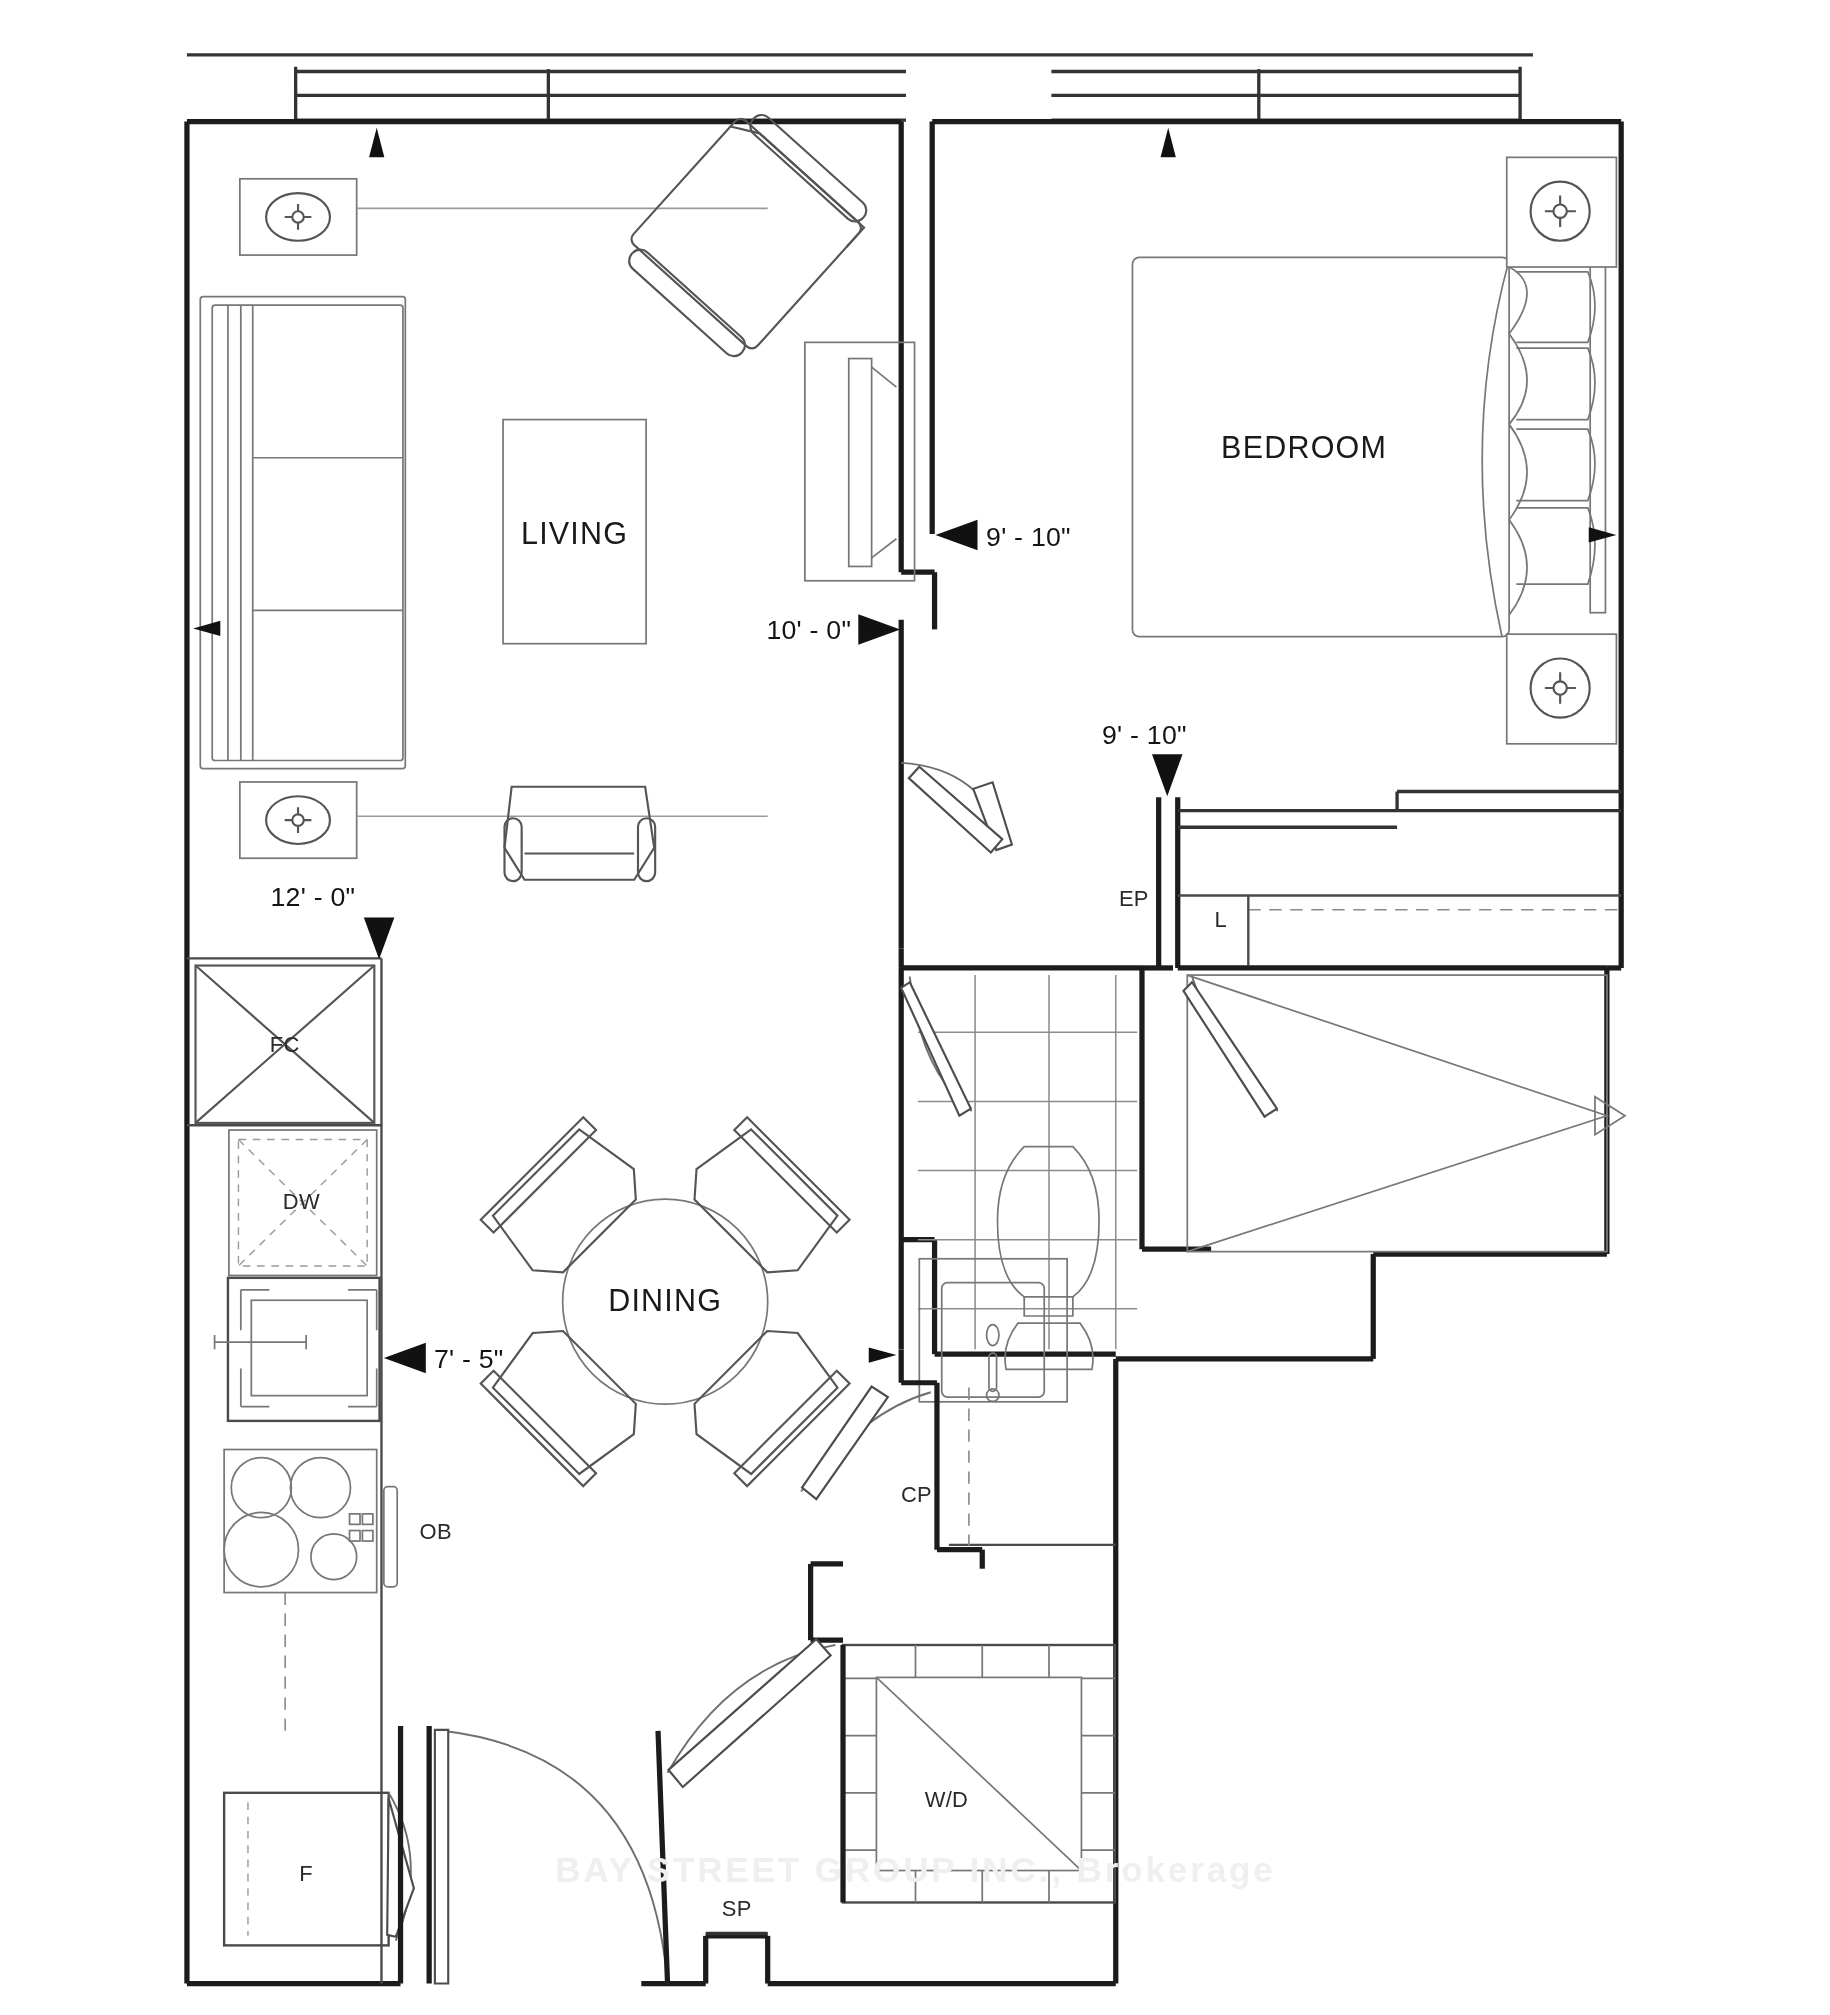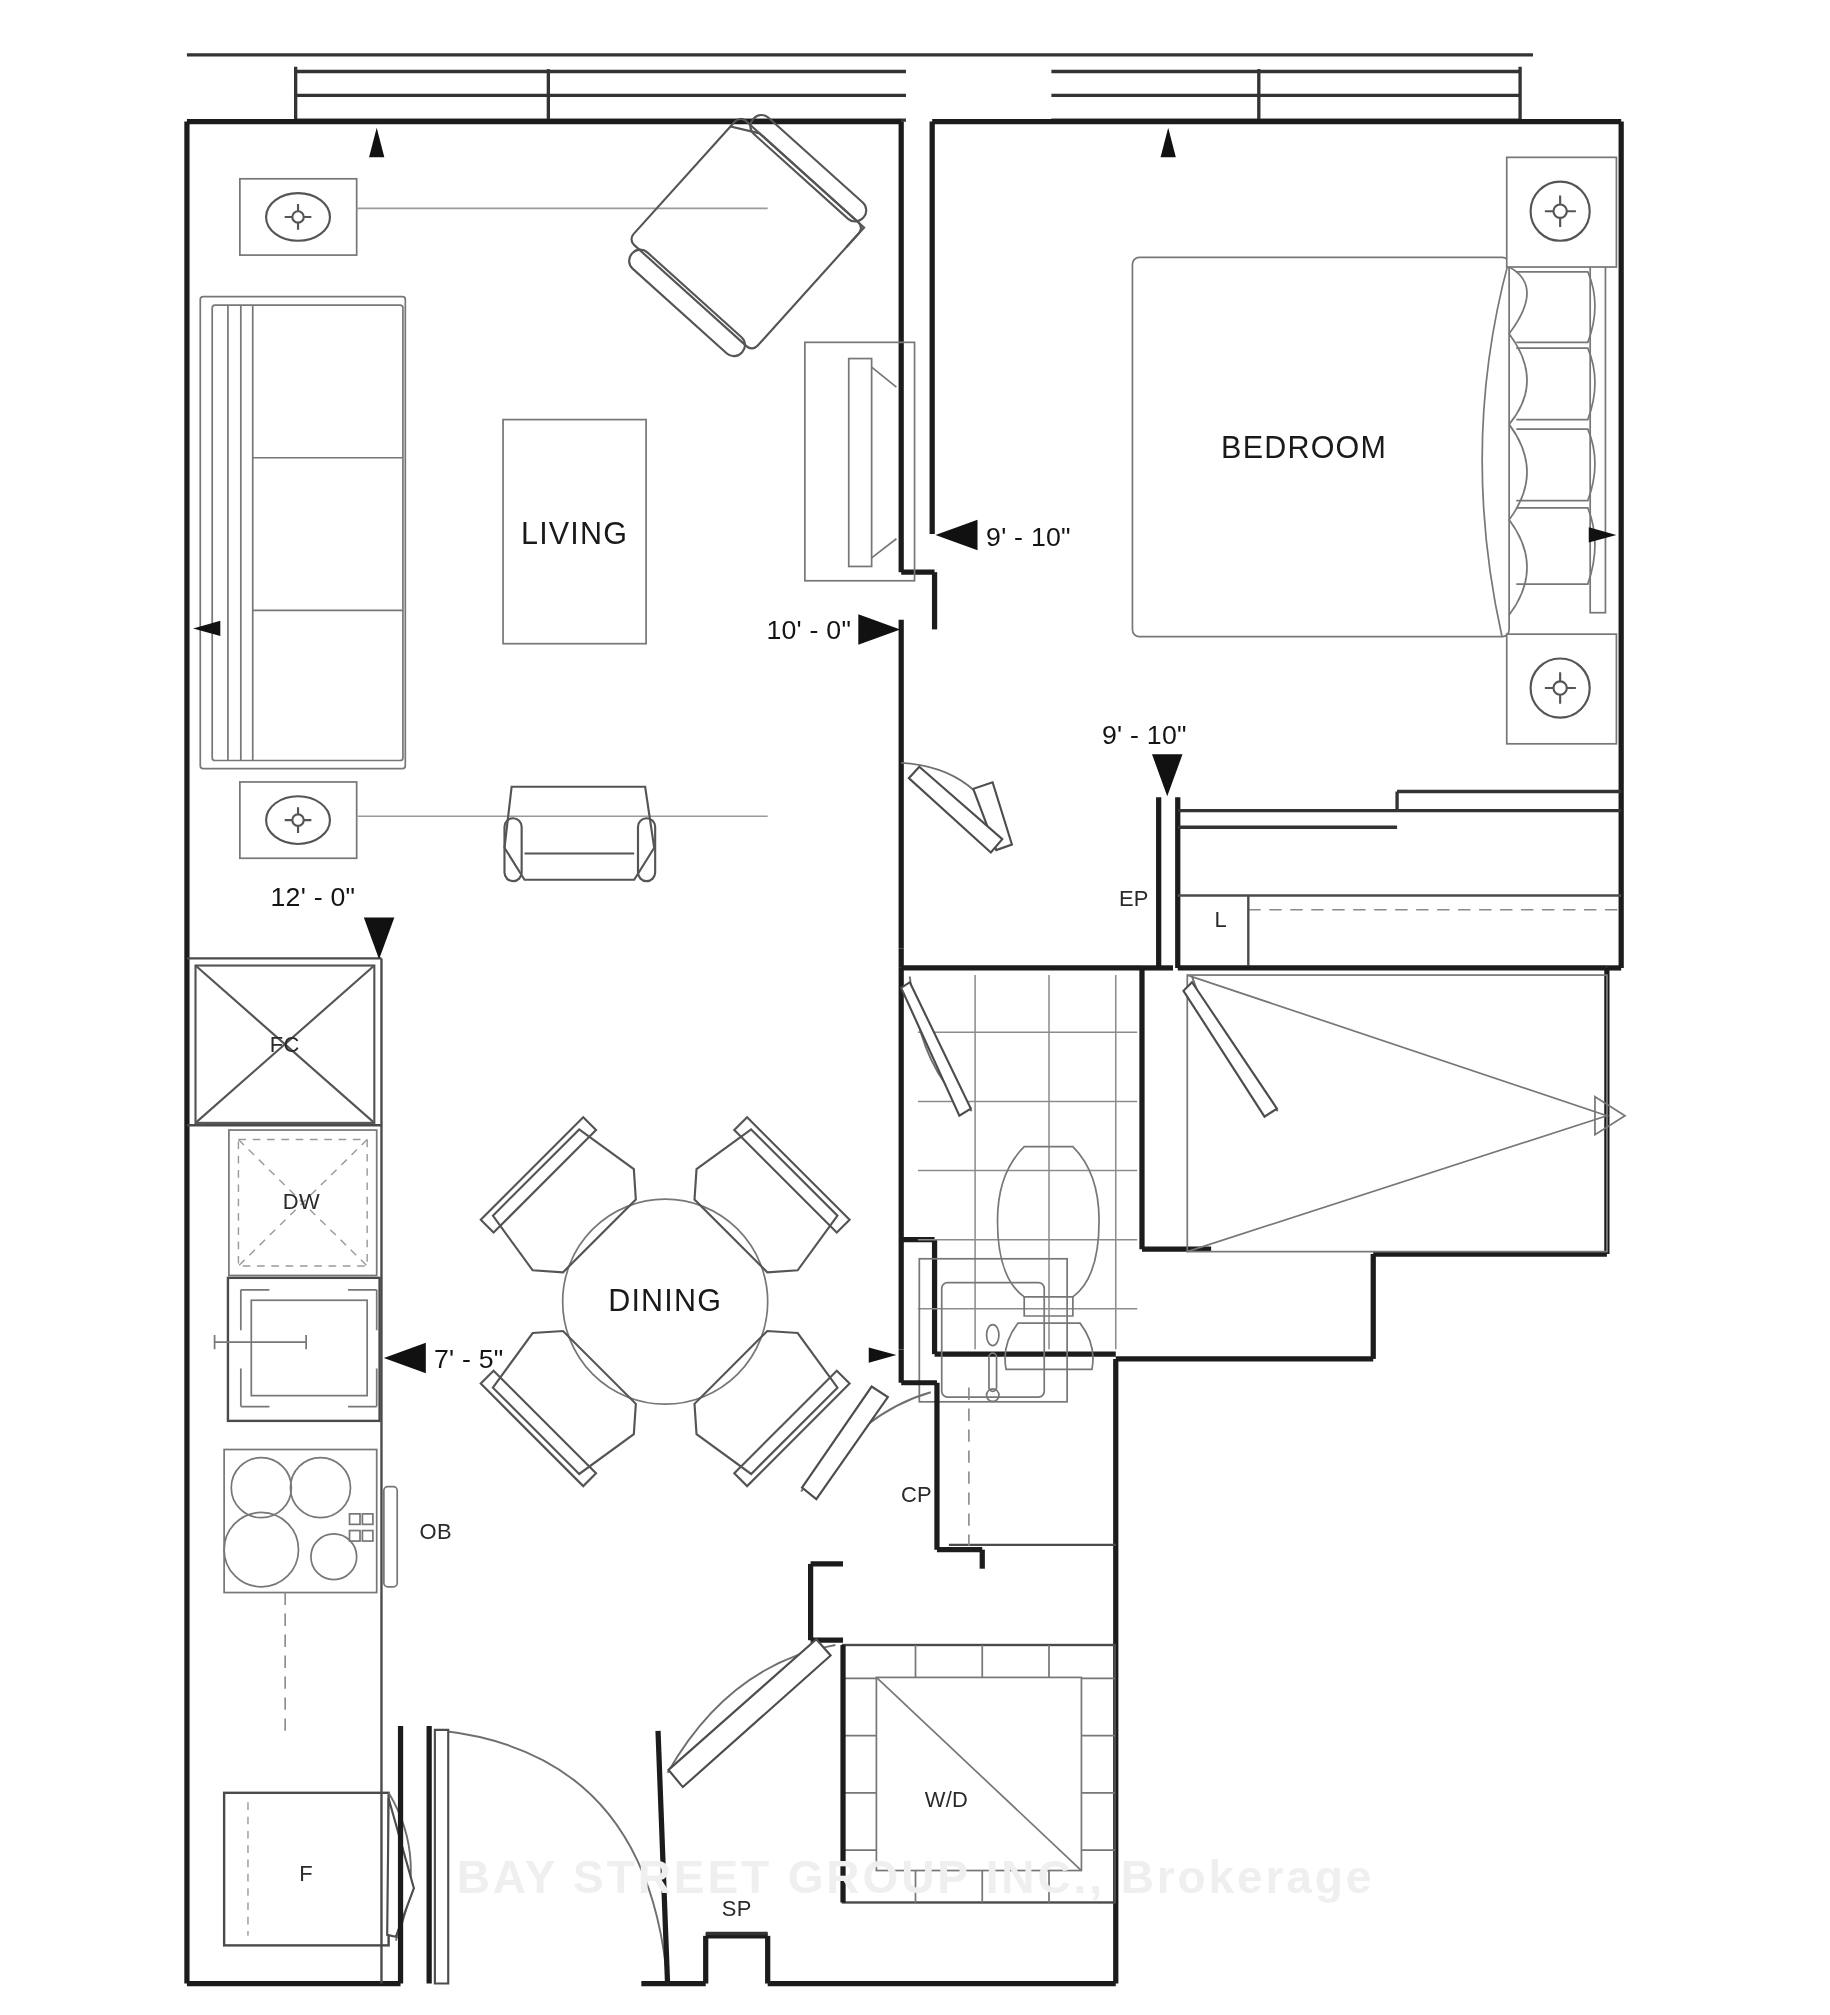--- a/index.html
+++ b/index.html
@@ -58,21 +58,21 @@
     fill: #2a2a2a;
     letter-spacing: 0.5px;
   }
   .watermark {
     position: absolute;
     left: 0;
     top: 1850px;
     width: 1831px;
     text-align: center;
     font-family: "Liberation Sans", sans-serif;
-    font-size: 46px;
+    font-size: 35px;
     letter-spacing: 2.9px;
     color: #efefef;
     font-weight: bold;
     white-space: nowrap;
     pointer-events: none;
     user-select: none;
   }
 </style>
 </head>
 <body>

